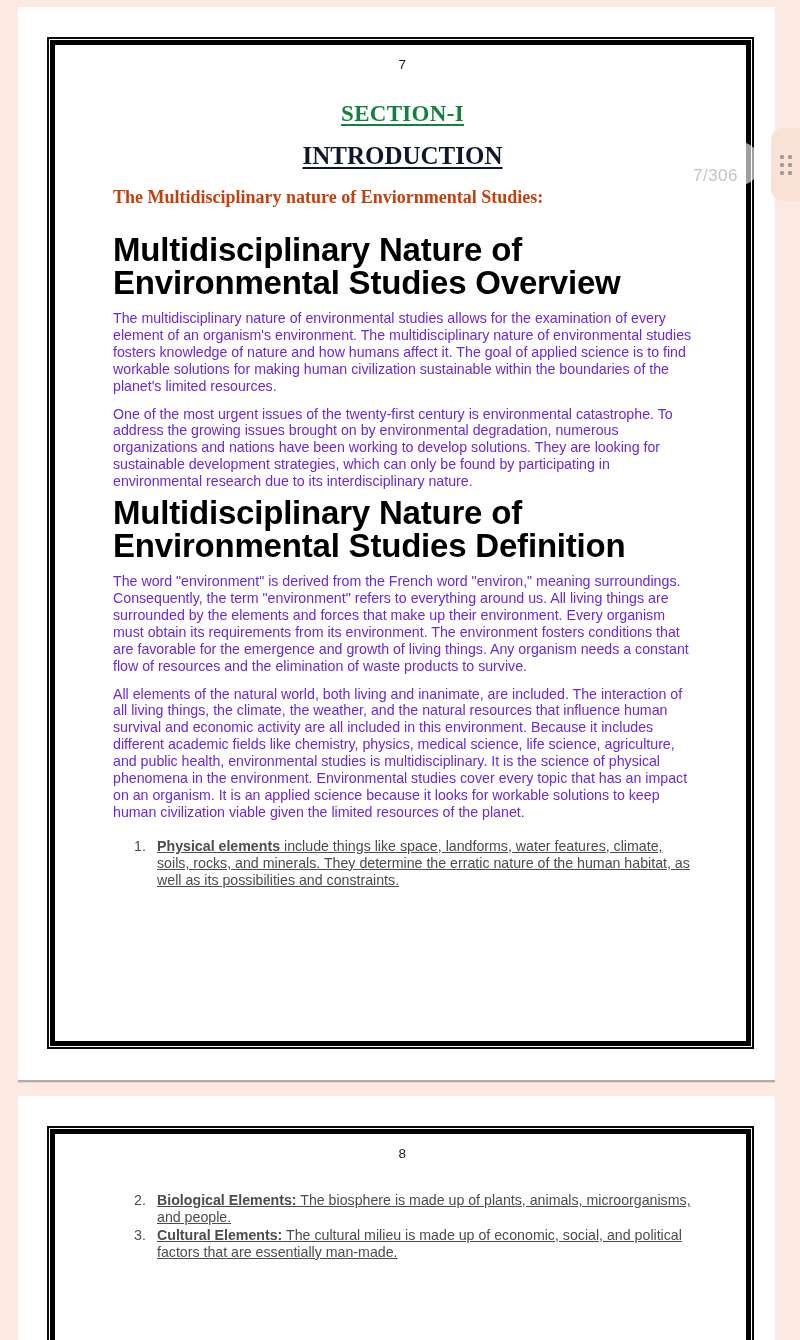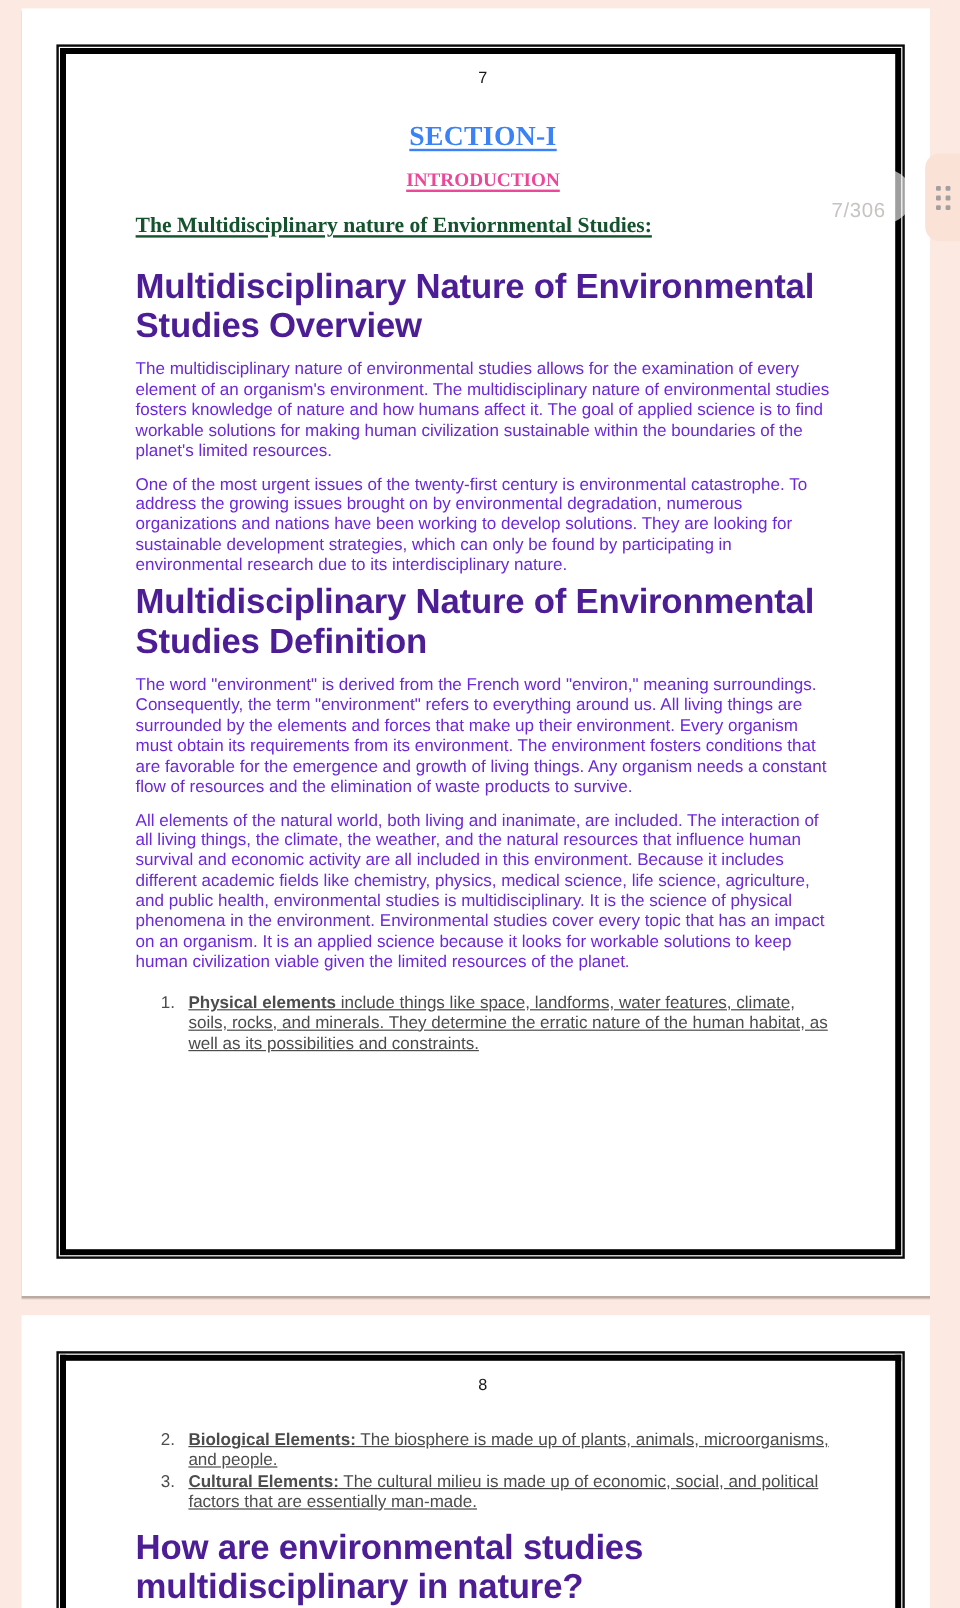--- a/index.html
+++ b/index.html
@@ -49,53 +49,52 @@
     font-size: 13.5px;
     color: #1a1a1a;
     letter-spacing: 0.5px;
   }
   .sec-title {
     margin-top: 29px;
     text-align: center;
     font-family: "Liberation Serif", serif;
     font-weight: bold;
     font-size: 23px;
-    color: #3b82f6;
+    color: #15803d;
     text-decoration: underline;
     text-decoration-thickness: 2px;
     text-underline-offset: 3px;
     letter-spacing: 0.3px;
   }
   .sec-sub {
     margin-top: 15px;
     text-align: center;
     font-family: "Liberation Serif", serif;
     font-weight: bold;
-    font-size: 16px;
-    color: #ec4899;
+    font-size: 25px;
+    color: #0f172a;
     text-decoration: underline;
     text-decoration-thickness: 2px;
     text-underline-offset: 3px;
   }
   .topic {
     margin-top: 17px;
     font-family: "Liberation Serif", serif;
     font-weight: bold;
     font-size: 18px;
-    color: #14532d;
-    text-decoration: underline;
+    color: #c2410c;
     text-decoration-thickness: 2px;
     text-underline-offset: 3px;
   }
   .h-sans {
     margin-top: 25px;
     font-weight: bold;
-    font-size: 29px;
+    font-size: 33px;
     line-height: 33px;
-    color: #4c1d95;
+    color: #000000;
     letter-spacing: -0.2px;
   }
   .body-p {
     margin-top: 11px;
     font-size: 14.2px;
     line-height: 16.9px;
     color: #6d28d9;
   }
   .h-gap { margin-top: 6px; }
   .doc-list { margin-top: 17px; }
@@ -193,21 +192,20 @@
           <div class="list-item">
             <span class="li-num">2.</span>
             <span class="li-text"><span class="b">Biological Elements:</span><span> The biosphere is made up of plants, animals, microorganisms, and people.</span></span>
           </div>
           <div class="list-item">
             <span class="li-num">3.</span>
             <span class="li-text"><span class="b">Cultural Elements:</span><span> The cultural milieu is made up of economic, social, and political factors that are essentially man-made.</span></span>
           </div>
         </div>
 
-        <div class="h-sans" style="margin-top:13px;">How are environmental studies multidisciplinary in nature?</div>
 
       </div>
     </div>
   </div>
 
   <div class="page-pill">
     <span>7/306</span>
   </div>
 
   <div class="drag-handle">

